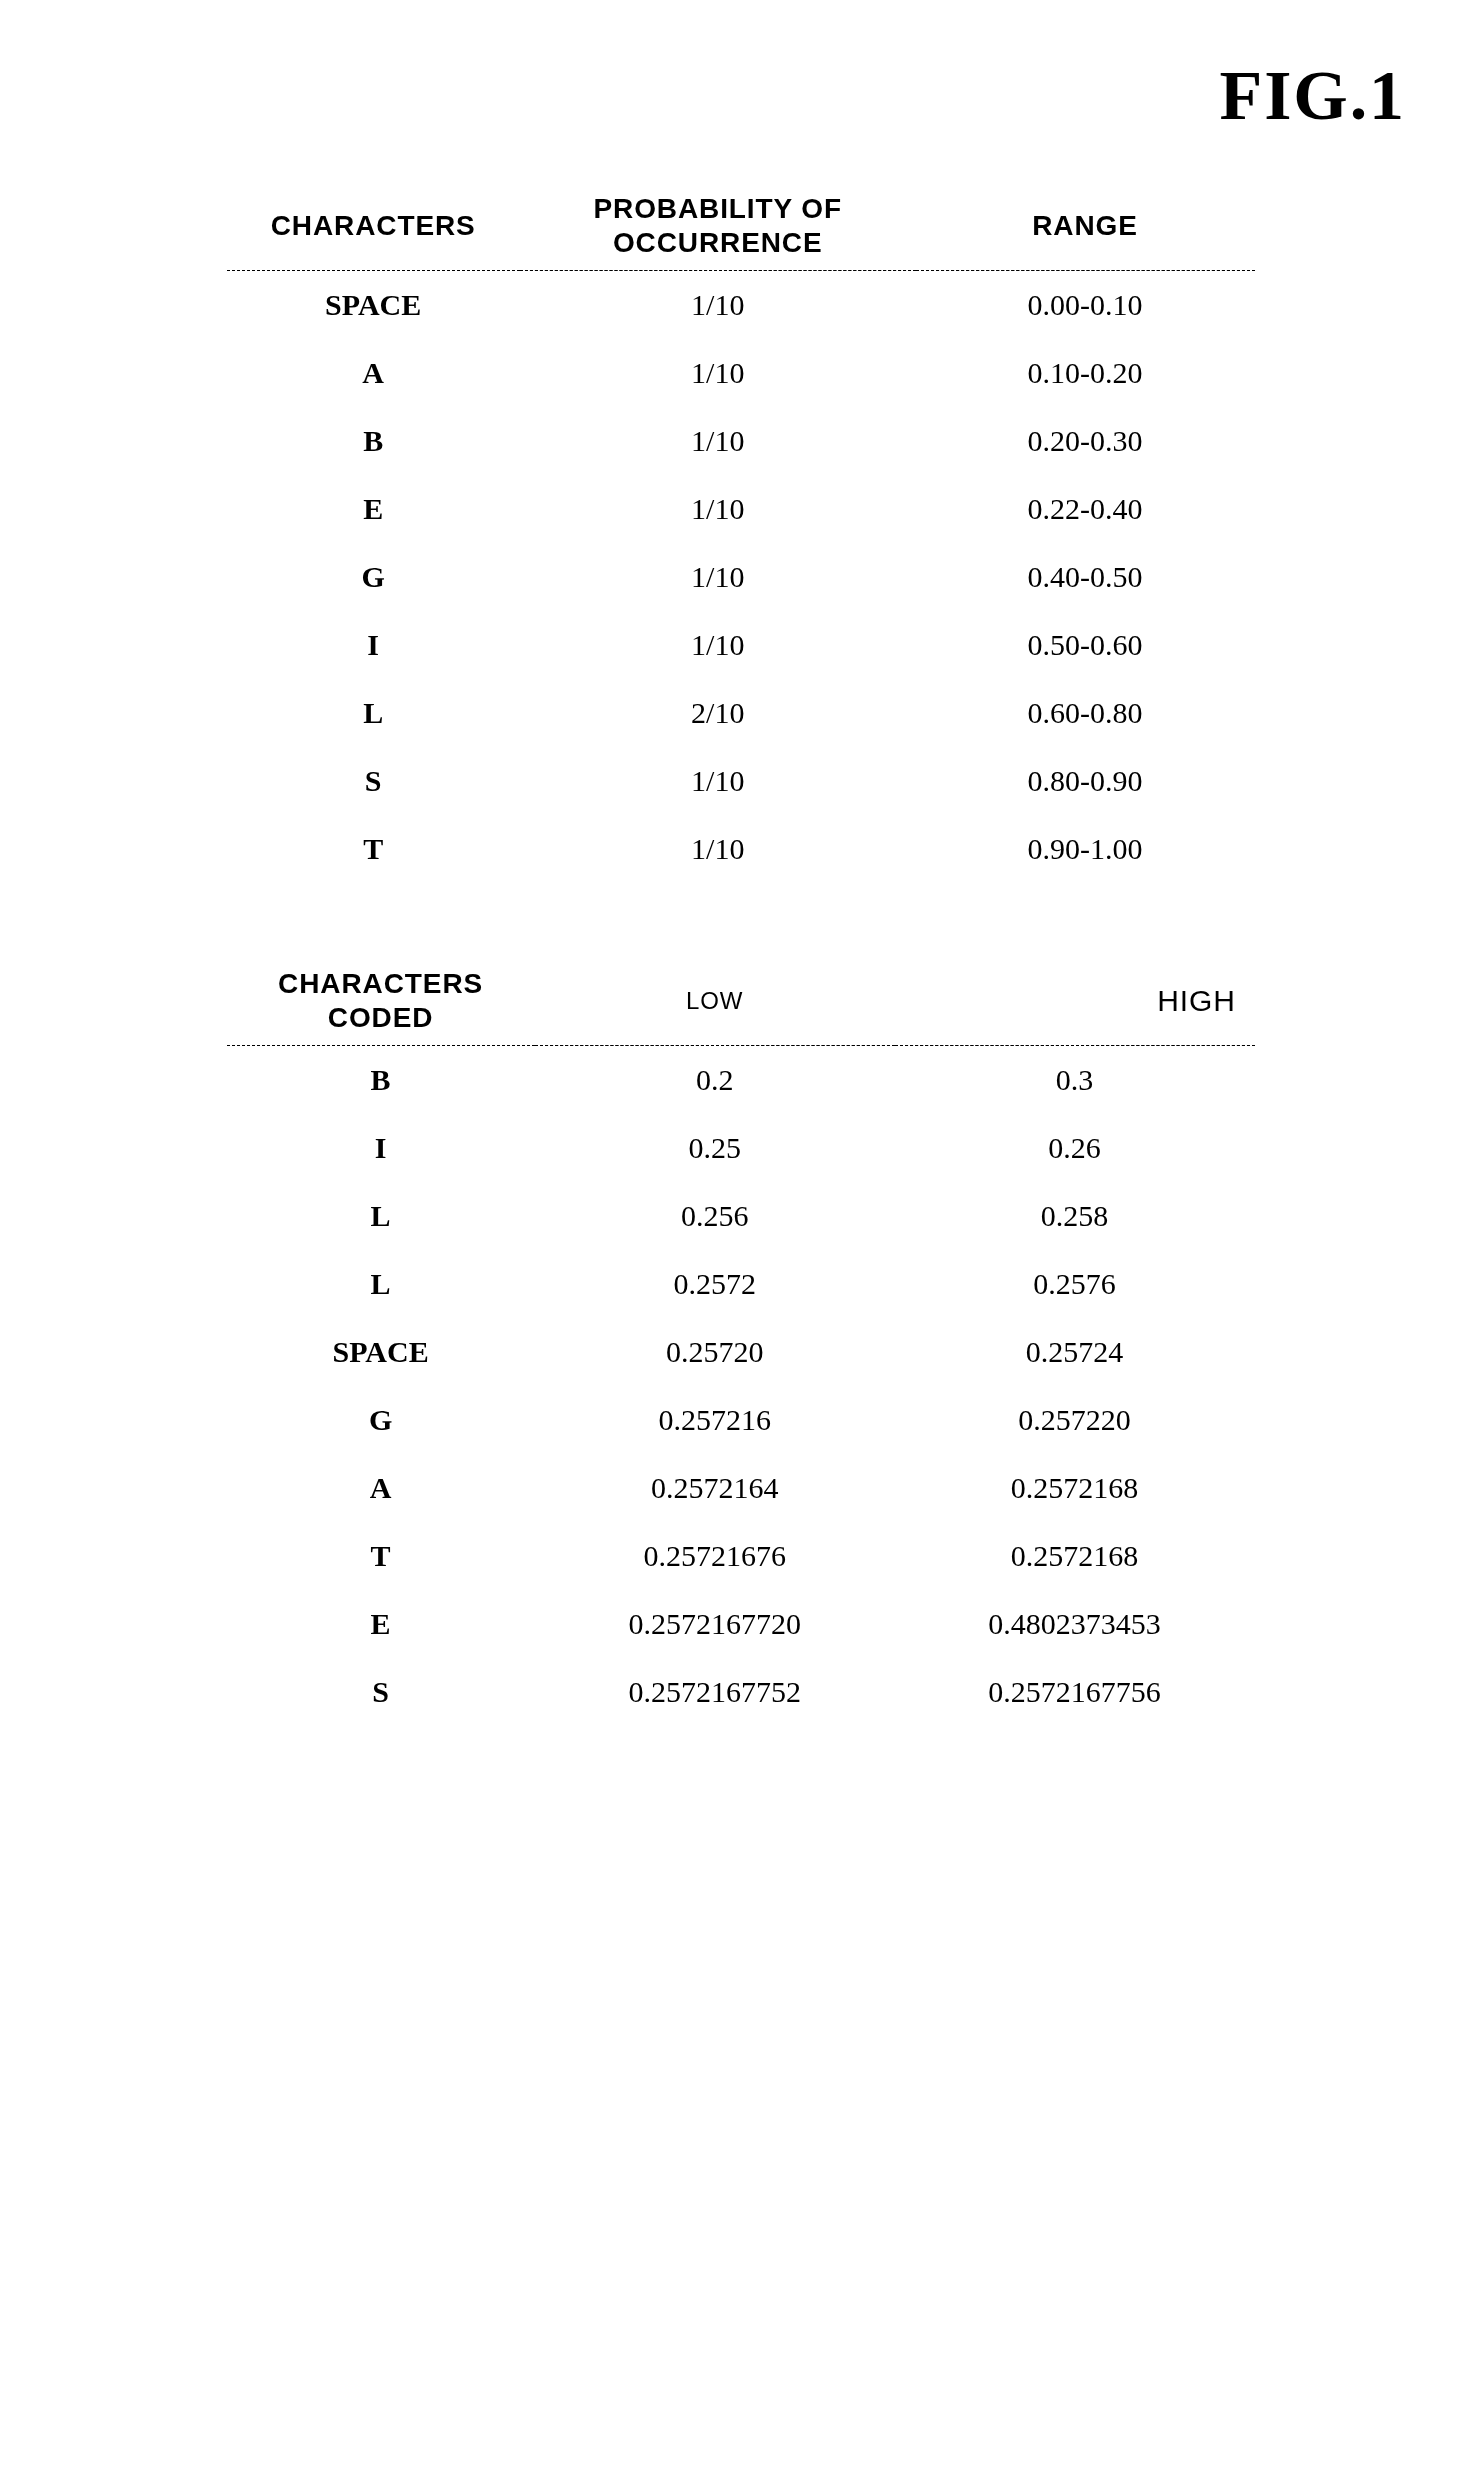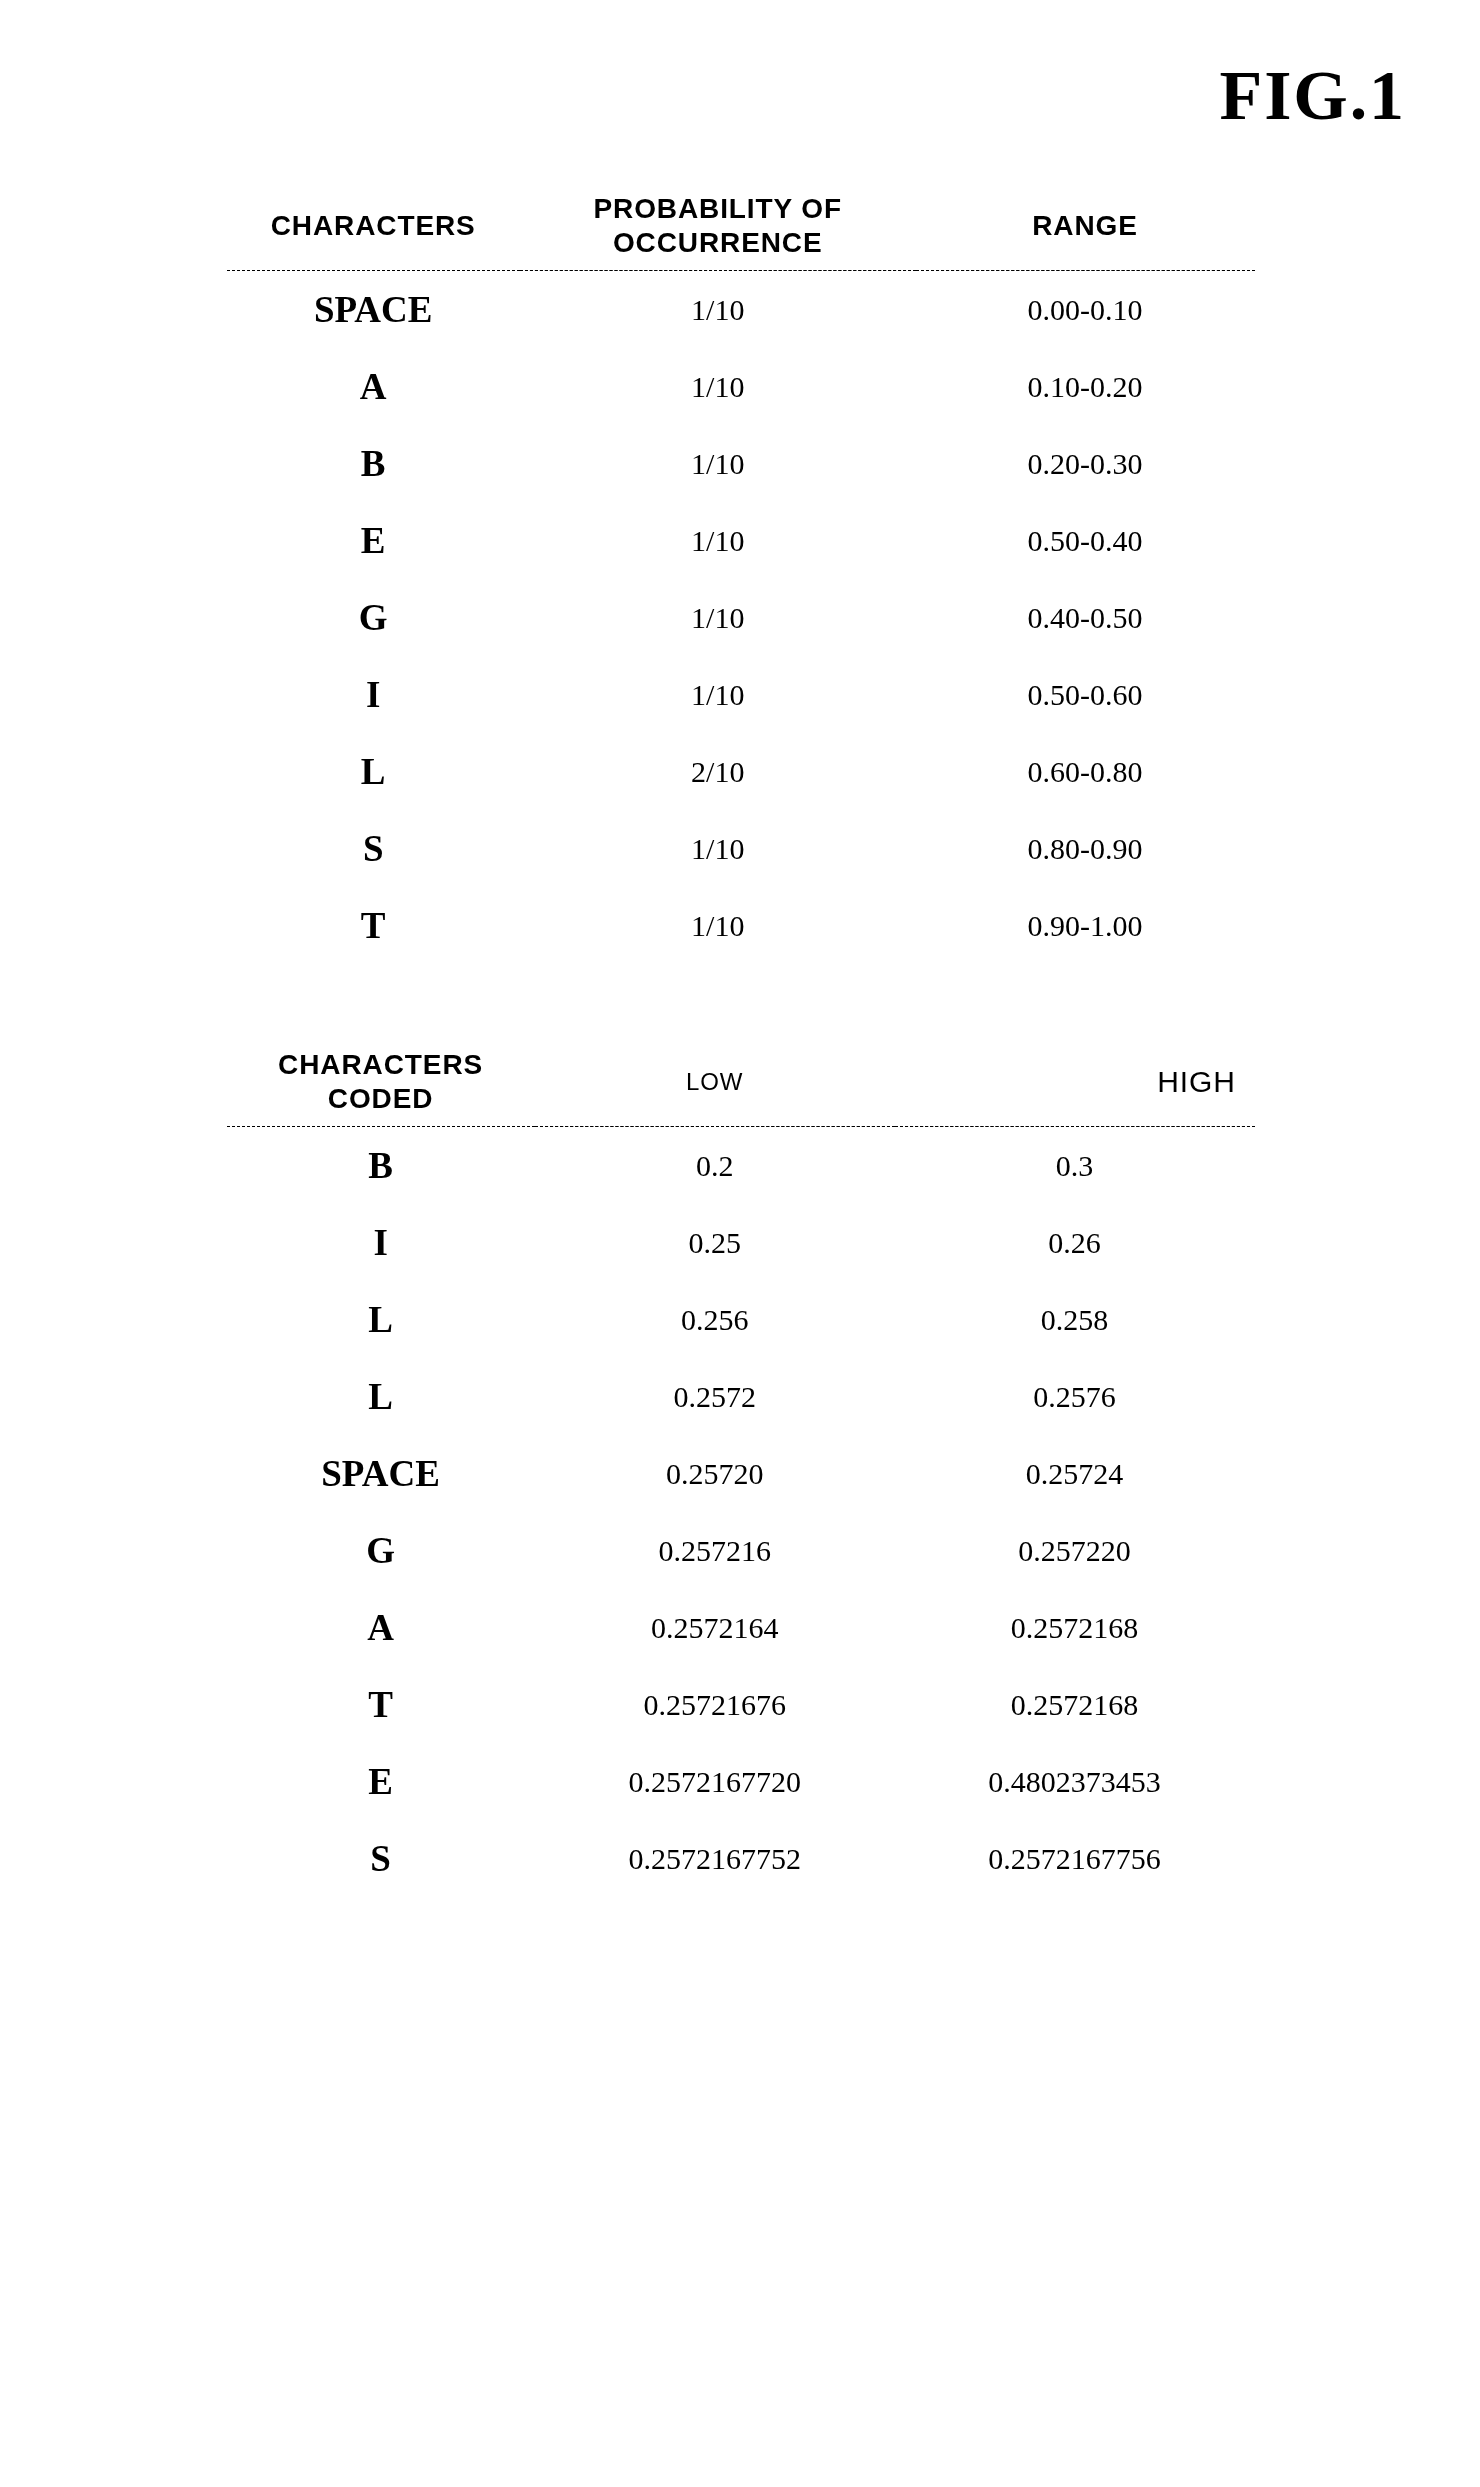--- a/index.html
+++ b/index.html
@@ -46,21 +46,21 @@
 
     .data-table td {
       text-align: center;
       font-size: 30px;
       padding: 17px 18.7px;
       font-family: 'Times New Roman', Times, serif;
     }
 
     .data-table td.char-col {
       font-weight: bold;
-      font-size: 37px;
+      font-size: 30px;
     }
 
     .divider-row td {
       border-bottom: 1.9px dashed #000;
       padding: 0;
       height: 3.7px;
     }
 
     
     .fig1-table {
@@ -138,21 +138,21 @@
       <td>0.10-0.20</td>
     </tr>
         <tr>
       <td class="char-col">B</td>
       <td>1/10</td>
       <td>0.20-0.30</td>
     </tr>
         <tr>
       <td class="char-col">E</td>
       <td>1/10</td>
-      <td>0.50-0.40</td>
+      <td>0.22-0.40</td>
     </tr>
         <tr>
       <td class="char-col">G</td>
       <td>1/10</td>
       <td>0.40-0.50</td>
     </tr>
         <tr>
       <td class="char-col">I</td>
       <td>1/10</td>
       <td>0.50-0.60</td>

